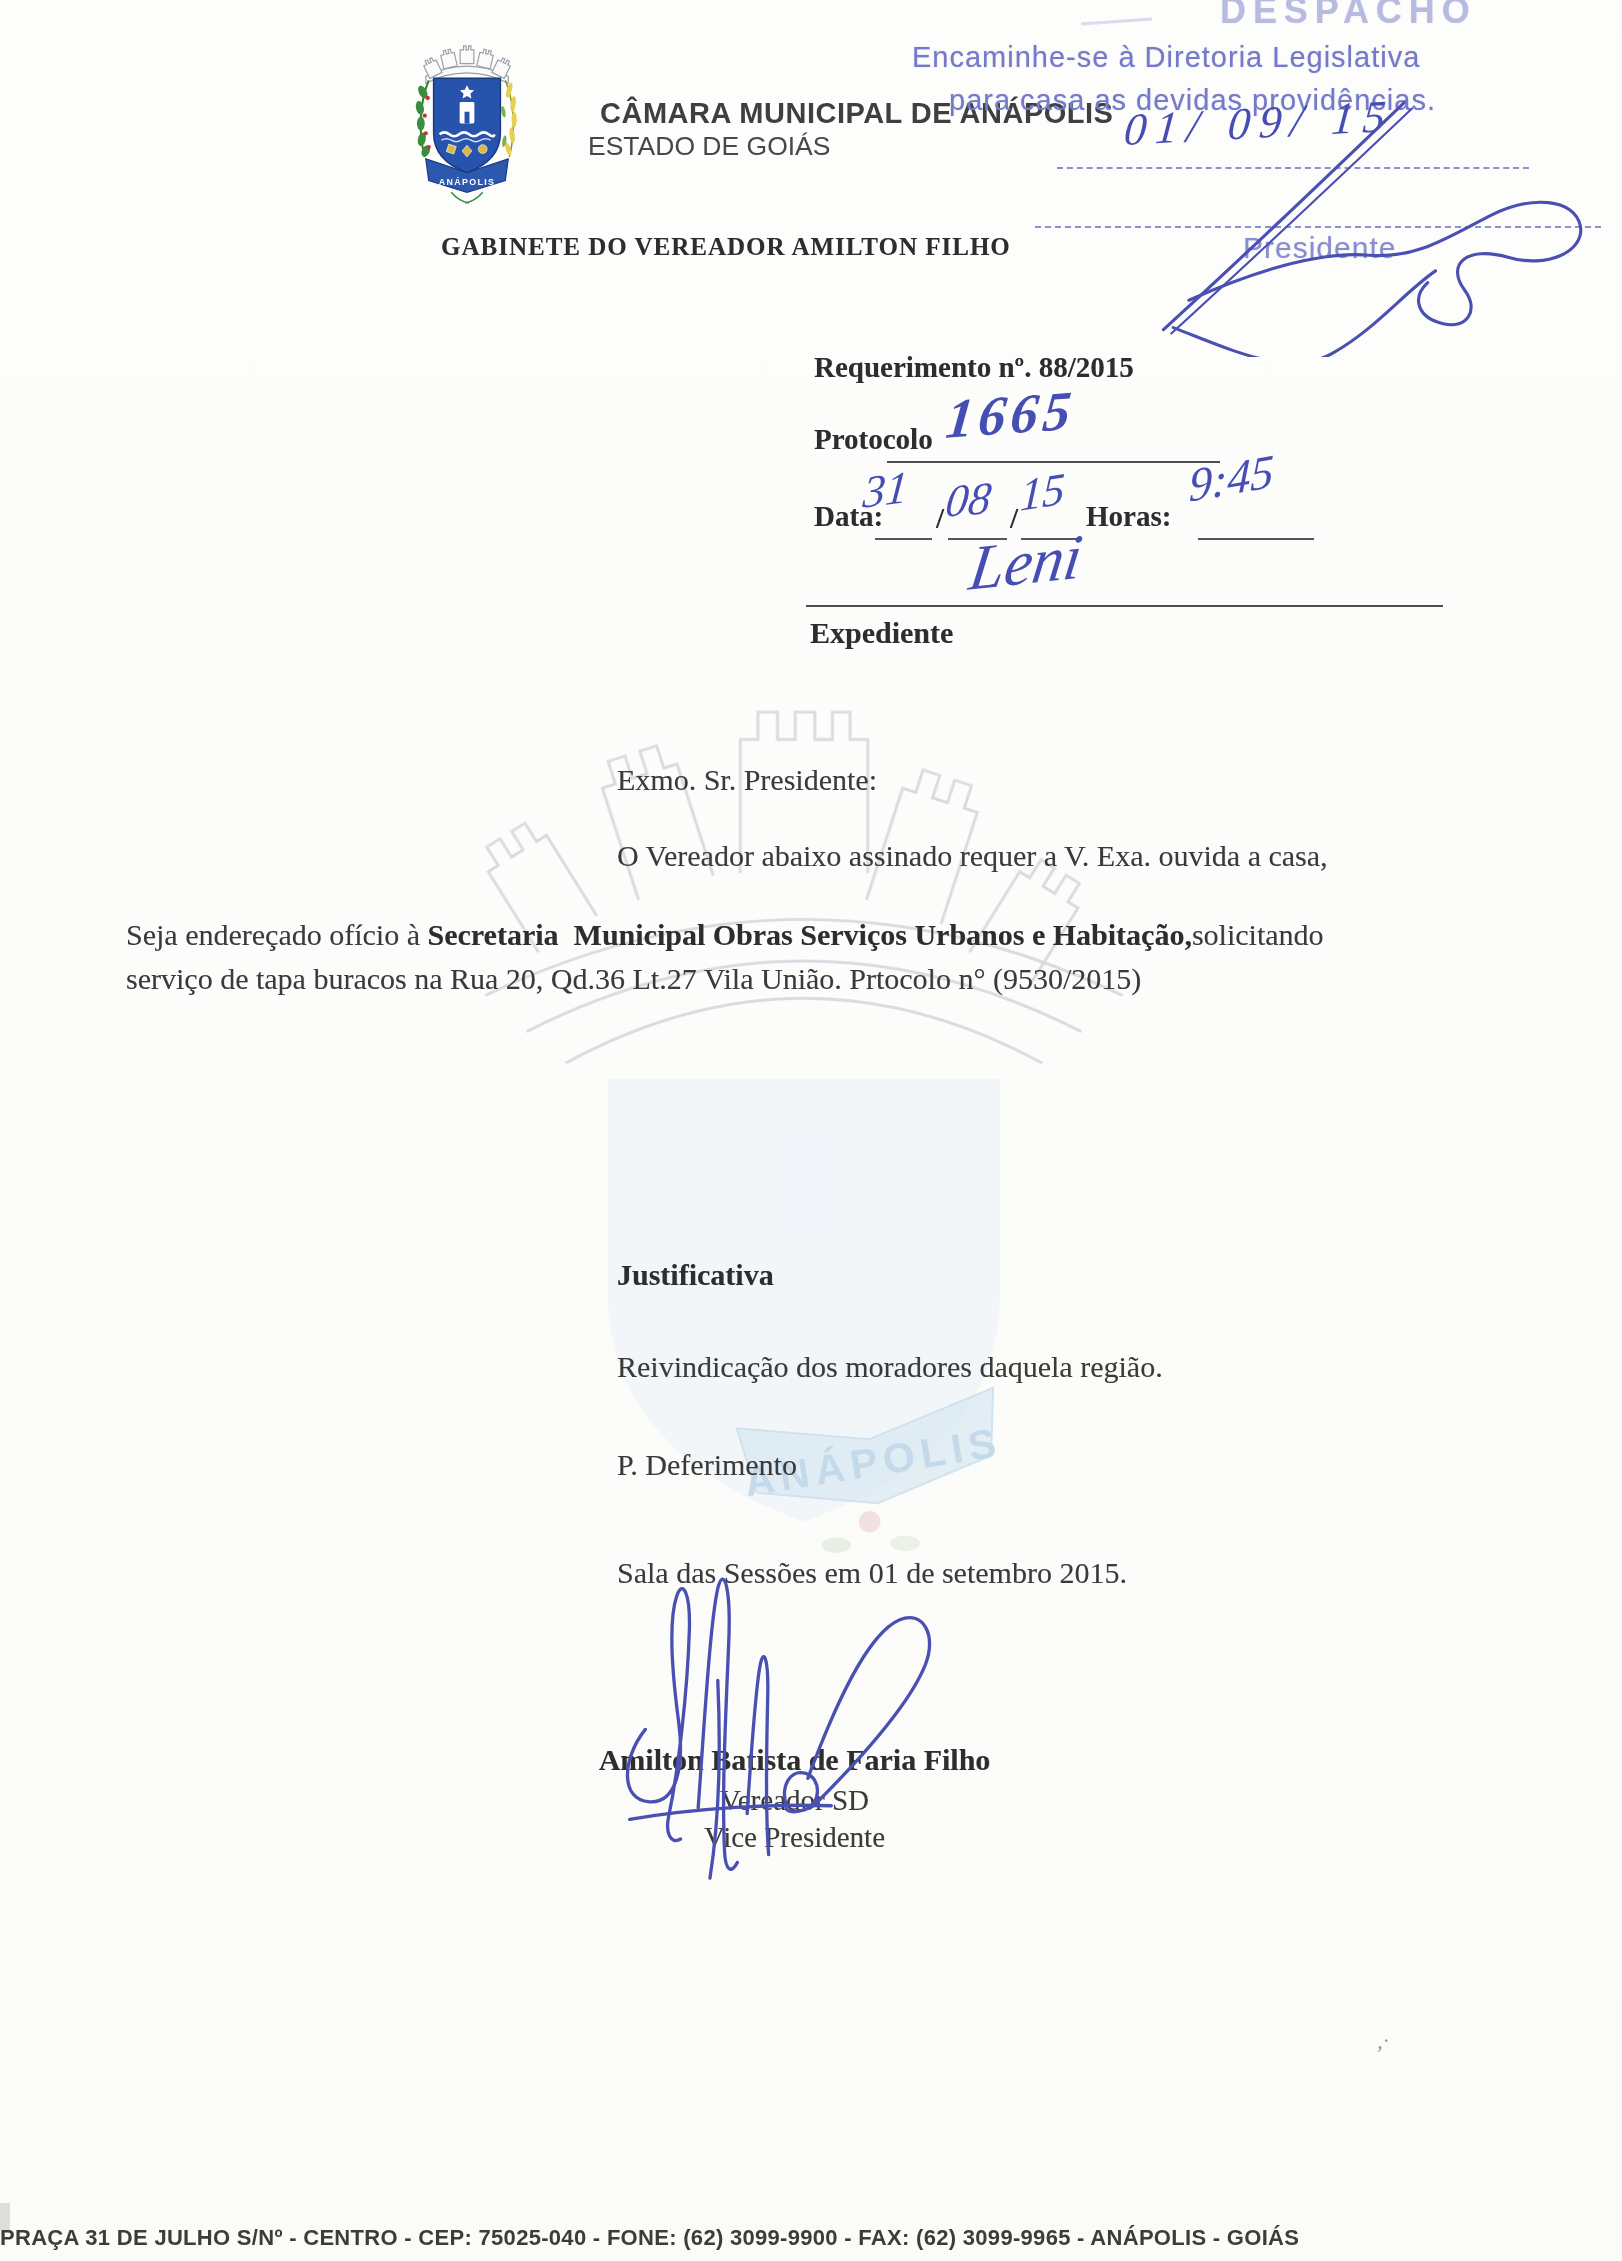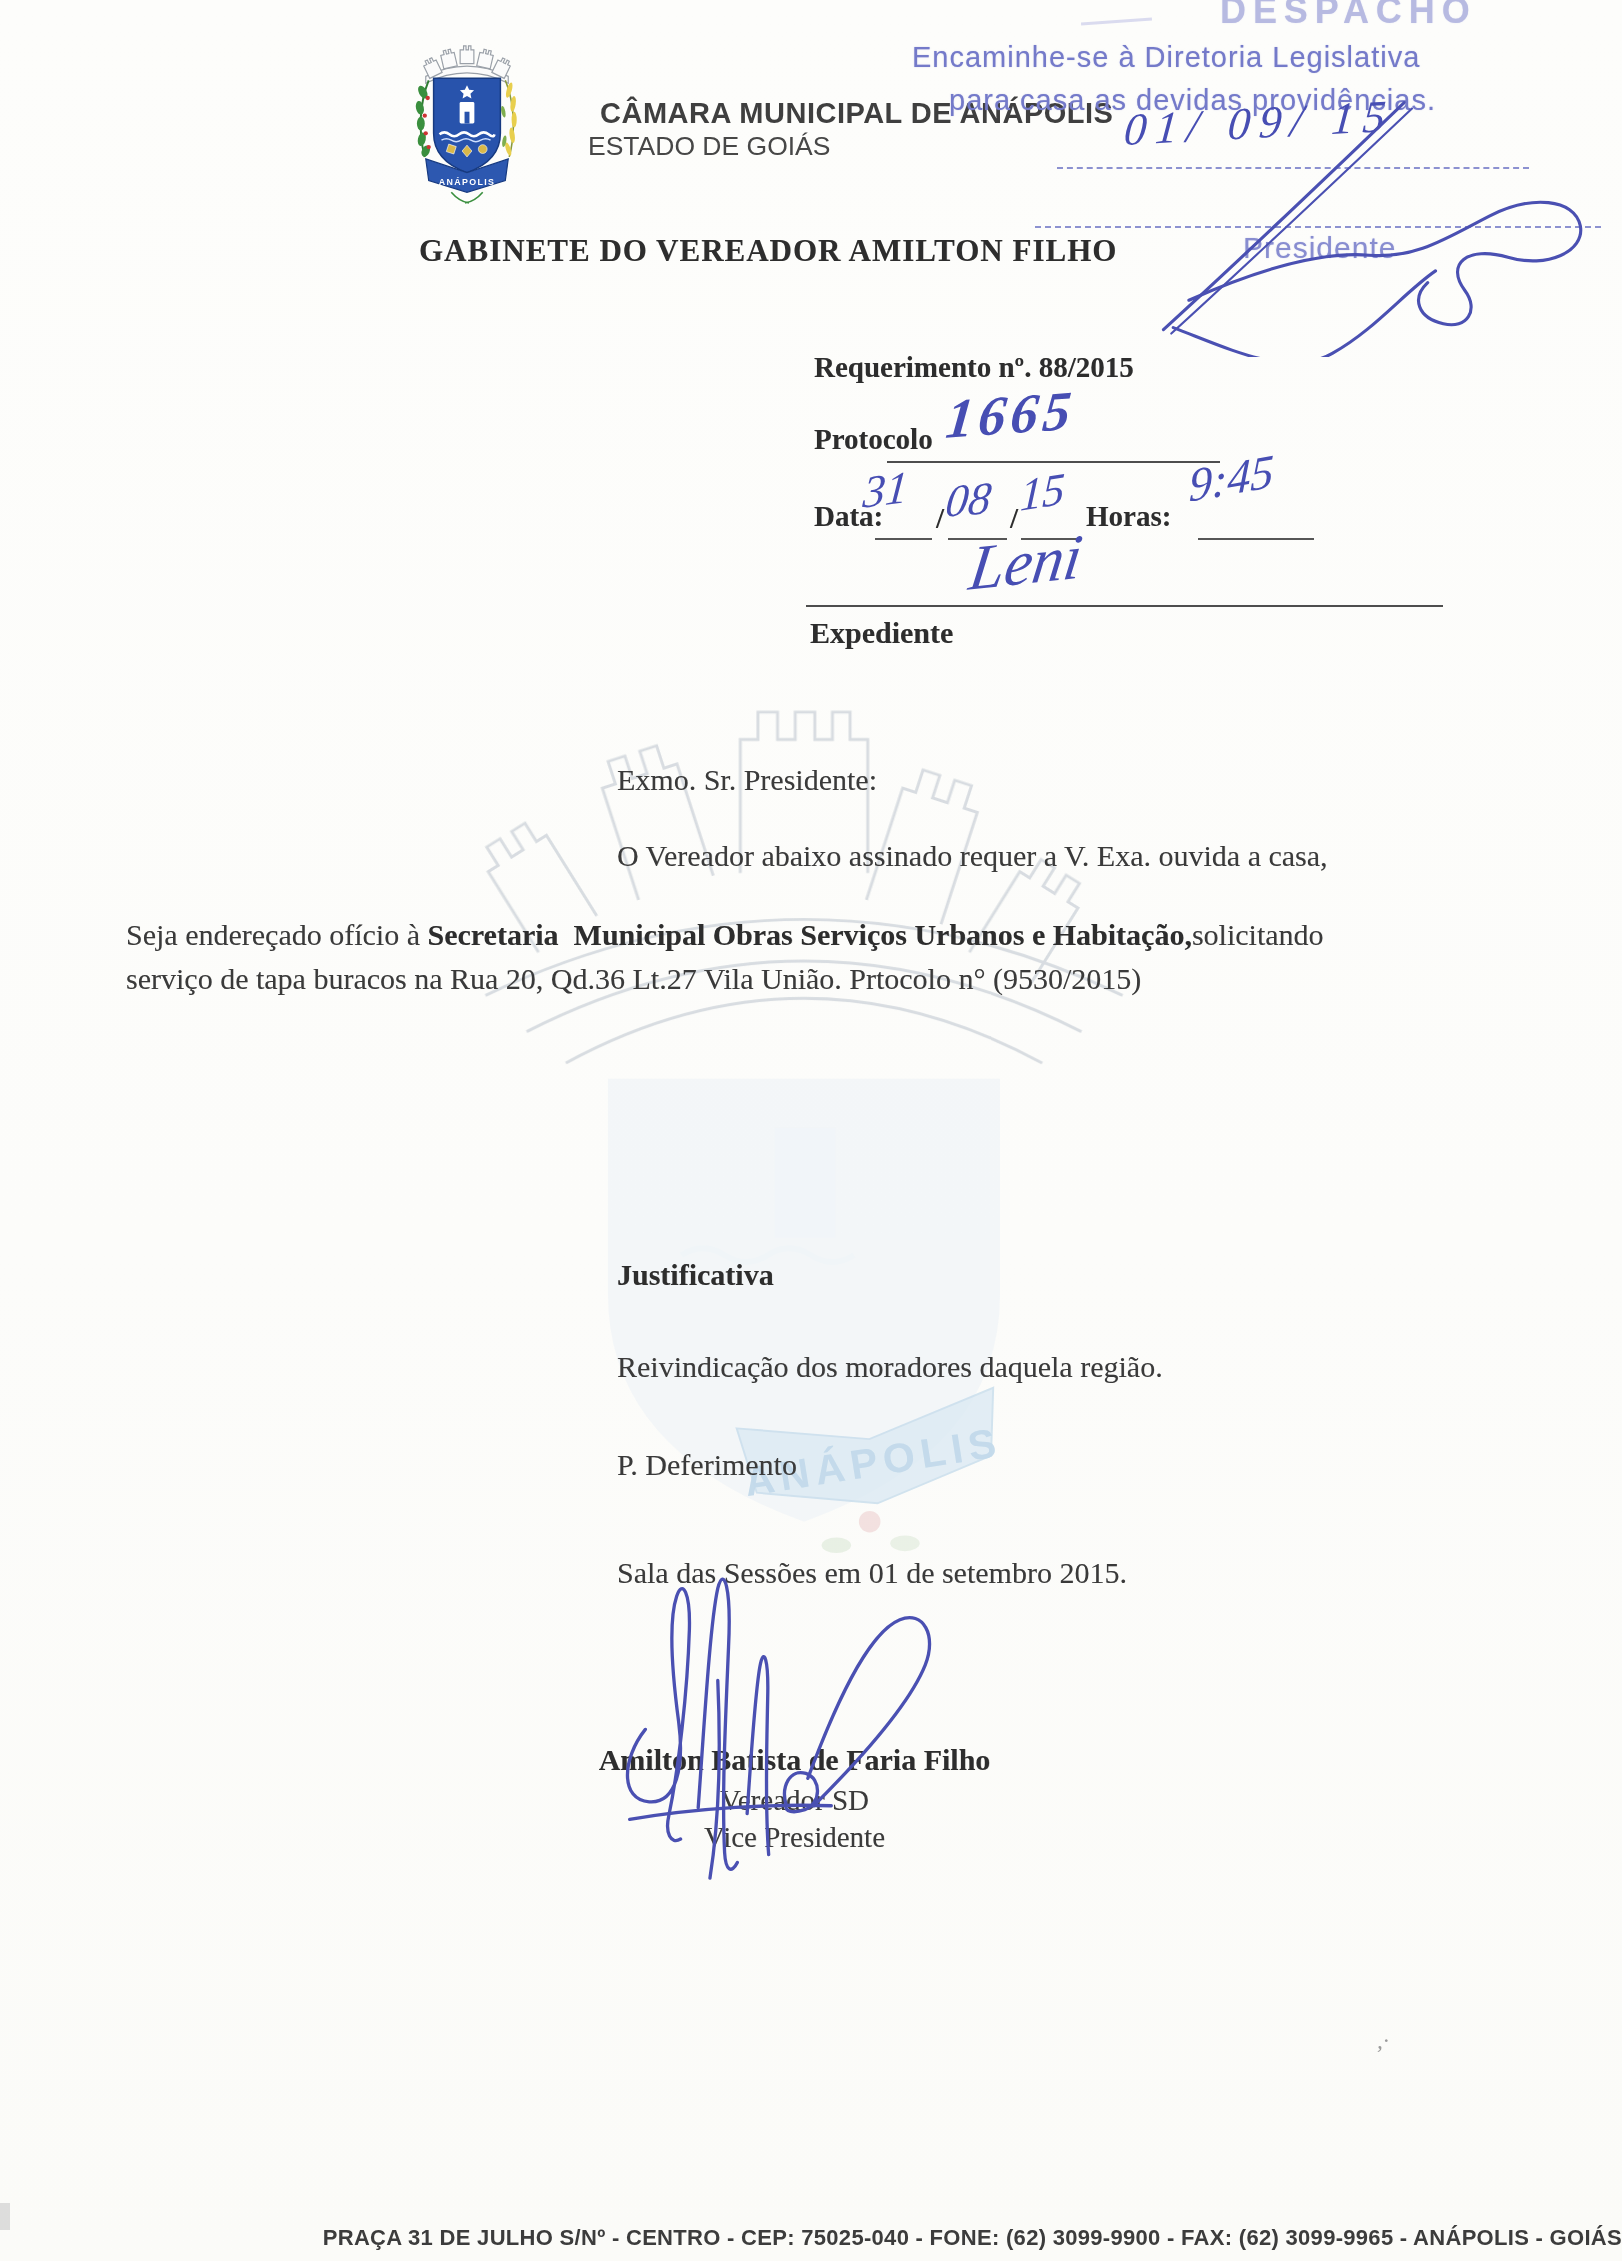--- a/index.html
+++ b/index.html
@@ -30,21 +30,21 @@
   .hand{
     font-family:"Liberation Serif",serif;font-style:italic;
     color:#474eb3;transform-origin:left bottom;
   }
 
   .rule{height:0;border-top:2.5px solid #4e4e4e;}
   .seg{height:0;border-top:2px solid #565656;}
 
   .footer{
     font-family:"Liberation Sans",sans-serif;font-weight:bold;
-    color:#3c3c3c;letter-spacing:0.3px;text-align:right;width:100%;
+    color:#3c3c3c;letter-spacing:0.3px;text-align:left;width:100%;
   }
 </style>
 </head>
 <body>
 
 <div class="page">
 
   <svg class="abs z0" style="left:446px;top:667px;" width="716" height="941" viewBox="0 0 730 960">
     <g stroke="#d4d9de" stroke-width="3" fill="none" opacity="0.9">
       <path d="M300 210 V74 H318 V46 H338 V74 H356 V46 H376 V74 H394 V46 H412 V74 H430 V210"></path>
@@ -148,21 +148,21 @@
 
   <svg class="abs z3" style="left:1112px;top:83px;" width="510" height="274" viewBox="0 0 520 280">
     <g stroke="#4a50b2" stroke-width="3.2" fill="none" stroke-linecap="round">
       <path d="M52 252 C120 190 220 95 298 20"></path>
       <path d="M60 256 C128 194 228 100 306 26" stroke-width="2.2"></path>
       <path d="M78 222 C150 190 215 172 262 176 C310 180 342 158 385 136 C428 114 472 118 478 146 C483 172 444 190 404 178 C362 166 340 185 360 212 C375 232 362 252 338 246 C312 240 305 220 322 204"></path>
       <path d="M62 250 C120 272 180 302 225 276 C268 252 298 214 330 192"></path>
     </g>
   </svg>
 
-  <div class="abs z2 serif-bold" style="left:419px;top:233px;font-size:31px;letter-spacing:1px;">GABINETE DO VEREADOR AMILTON FILHO</div>
+  <div class="abs z2 serif-bold" style="left:441px;top:233px;font-size:25px;letter-spacing:1px;">GABINETE DO VEREADOR AMILTON FILHO</div>
 
   <div class="abs z2 serif-bold" style="left:814px;top:351px;font-size:29px;">Requerimento nº. 88/2015</div>
 
   <div class="abs z2 serif-bold" style="left:814px;top:423px;font-size:29px;">Protocolo</div>
   <div class="abs z2 rule" style="left:887px;top:461px;width:333px;"></div>
   <div class="abs z3 hand" style="left:943px;top:388px;font-size:55px;font-weight:bold;letter-spacing:4.9px;transform:rotate(-4deg) skewX(-10deg);">1665</div>
 
   <div class="abs z2 serif-bold" style="left:814px;top:500px;font-size:29px;">Data:</div>
   <div class="abs z2 seg" style="left:875px;top:538px;width:57px;"></div>
   <div class="abs z2 serif-bold" style="left:936px;top:502px;font-size:29px;">/</div>

